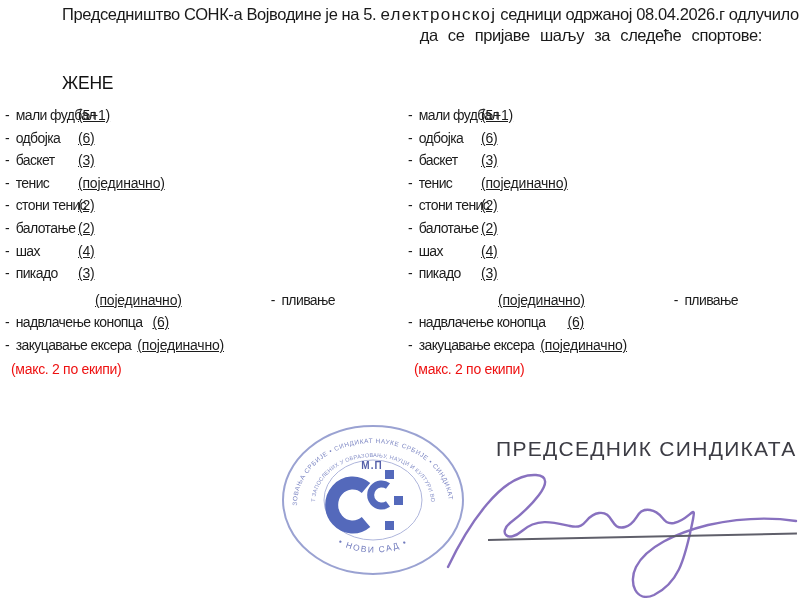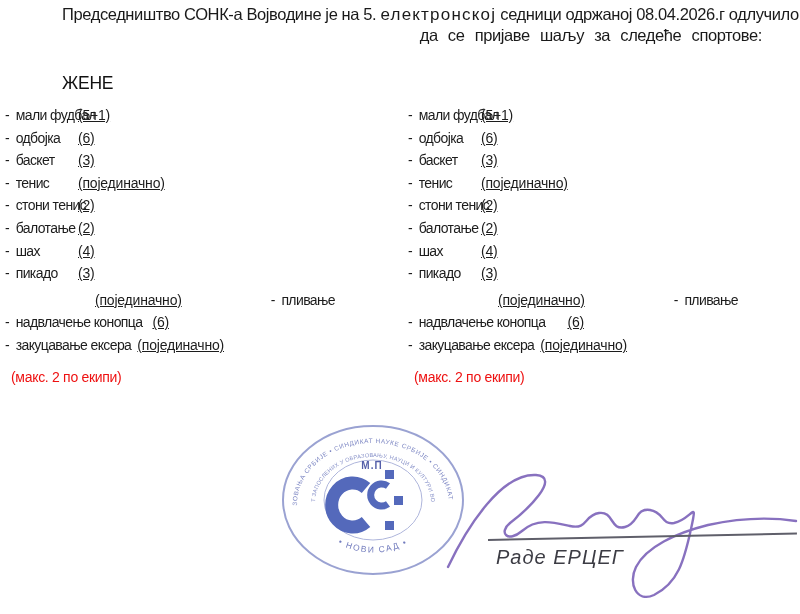--- a/index.html
+++ b/index.html
@@ -23,21 +23,21 @@
   #list-men{left:408px;}
   .sport-row{position:relative;height:22.6px;white-space:nowrap;}
   .sport-row .dash{display:inline-block;margin-right:6px;}
   .sport-row .lbl{letter-spacing:-0.6px;}
   .sport-row .val{position:absolute;left:73px;letter-spacing:-0.2px;text-decoration:underline;}
   .sport-row.wide .val{left:90px;}
   .sport-row.inline .val{position:static;margin-left:10px;}
   #list-men .sport-row.inline .val{margin-left:22px;}
   .sport-row.inline2 .val{position:static;margin-left:6px;}
   .sport-row.gap{margin-top:4px;text-align:right;}
-  .note{margin-left:6px;margin-top:9px;color:#ee1111;letter-spacing:-0.3px;}
+  .note{margin-left:6px;margin-top:1px;color:#ee1111;letter-spacing:-0.3px;}
   
   #stamp{position:absolute;left:278px;top:421px;width:190px;height:158px;opacity:0.88;}
   
   #sig-title{position:absolute;left:496px;top:437px;font-size:21px;color:#3c3c44;
              letter-spacing:1.3px;white-space:nowrap;}
   #sig-line{position:absolute;left:488px;top:539px;width:309px;height:2px;background:#5f5f6a;
             transform:rotate(-1.2deg);transform-origin:left center;}
   #sig-name{position:absolute;left:496px;top:546px;font-size:20px;font-style:italic;
             color:#3c3c44;letter-spacing:1px;white-space:nowrap;}
   #signature-svg{position:absolute;left:440px;top:455px;width:360px;height:160px;}
@@ -105,32 +105,32 @@
 
     <g>
       <path d="M 88 67 A 21 22 0 1 0 88 101" fill="none" stroke="#3d55b2" stroke-width="13"></path>
       <path d="M 110 65 A 11 11 0 1 0 110 83" fill="none" stroke="#3d55b2" stroke-width="7"></path>
       <rect x="107" y="49" width="9" height="9" fill="#3d55b2"></rect>
       <rect x="116" y="75" width="9" height="9" fill="#3d55b2"></rect>
       <rect x="107" y="100" width="9" height="9" fill="#3d55b2"></rect>
     </g>
   </svg>
 
+  <div id="sig-title">ПРЕДСЕДНИК СИНДИКАТА</div>
   <svg id="signature-svg" viewBox="0 0 360 160" xmlns="http://www.w3.org/2000/svg">
     <path d="M 8 112
              C 28 70, 62 18, 96 20
              C 122 22, 86 56, 70 68
              C 58 78, 68 88, 82 76
              C 98 62, 116 68, 130 71
              C 148 75, 144 60, 159 58
              C 174 56, 170 76, 185 72
              C 199 68, 195 53, 210 55
              C 224 57, 221 70, 234 68
              C 252 64, 258 42, 251 74
              C 244 106, 238 128, 214 140
              C 196 148, 188 128, 196 112
              C 206 92, 236 78, 268 70
              C 300 63, 330 62, 356 66" fill="none" stroke="#7b62b8" stroke-width="2.4" stroke-linecap="round" opacity="0.9"></path>
   </svg>
   <div id="sig-line"></div>
-  <div id="sig-name">Раде  ЕРЦЕГ</div>
 
 </div>
 
 </body></html>

